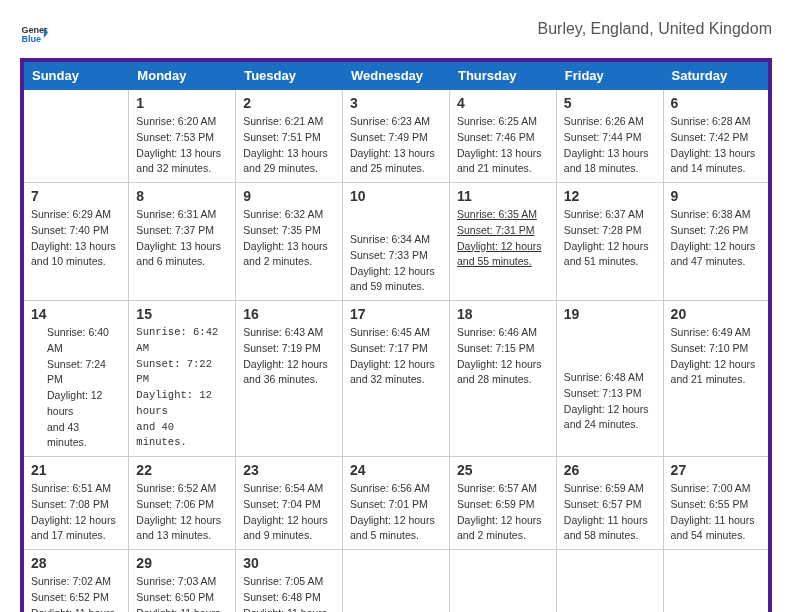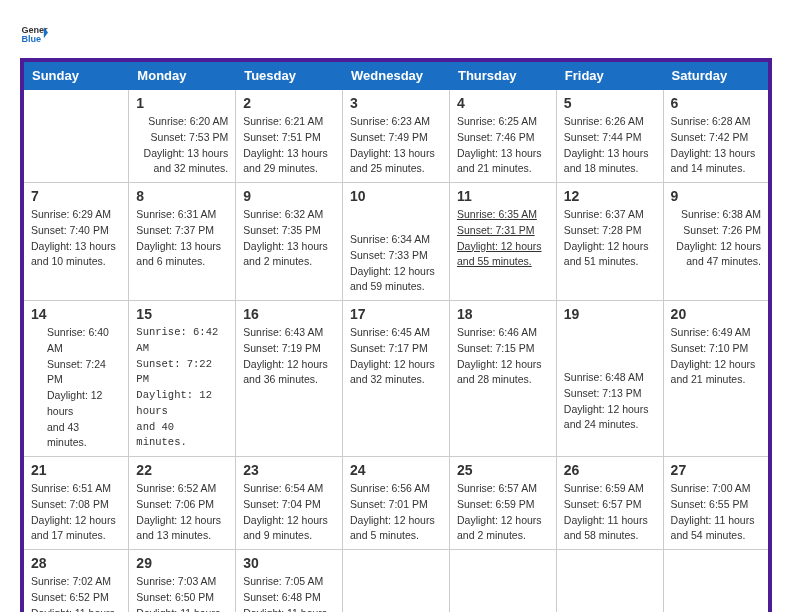--- a/index.html
+++ b/index.html
@@ -80,41 +80,42 @@
 
 <div class="header-area">
   <div class="logo">
     <svg class="logo-icon" viewBox="0 0 40 40" xmlns="http://www.w3.org/2000/svg">
       <text x="2" y="18" font-size="13" font-weight="bold" fill="#333" font-family="Arial">General</text>
       <text x="2" y="32" font-size="13" font-weight="bold" fill="#1a6fc4" font-family="Arial">Blue</text>
       <polygon points="34,10 40,18 34,26" fill="#1a6fc4"></polygon>
     </svg>
   </div>
   <div class="title-area">
+    <div class="location-subtitle">Burley, England, United Kingdom</div>
   </div>
 </div>
 
 <table class="calendar-table">
   <thead>
     <tr>
     <th>Sunday</th>
         <th>Monday</th>
         <th>Tuesday</th>
         <th>Wednesday</th>
         <th>Thursday</th>
         <th>Friday</th>
         <th>Saturday</th>
       </tr>
   </thead>
   <tbody id="calendar-body">
   <tr>
         <td class="empty-cell"></td>
         <td>
           <span class="day-number">1</span>
-          <div class="day-info" style="white-space: pre-line; text-align: right;">Sunrise: 6:20 AM
+          <div class="day-info" style="white-space: pre-line;">Sunrise: 6:20 AM
 Sunset: 7:53 PM
 Daylight: 13 hours
 and 32 minutes.</div>
         </td>
         <td>
           <span class="day-number">2</span>
           <div class="day-info" style="white-space: pre-line;">Sunrise: 6:21 AM
 Sunset: 7:51 PM
 Daylight: 13 hours
 and 29 minutes.</div>
@@ -186,21 +187,21 @@
         </td>
         <td>
           <span class="day-number">12</span>
           <div class="day-info" style="white-space: pre-line;">Sunrise: 6:37 AM
 Sunset: 7:28 PM
 Daylight: 12 hours
 and 51 minutes.</div>
         </td>
         <td>
           <span class="day-number">9</span>
-          <div class="day-info" style="white-space: pre-line; text-align: right;">Sunrise: 6:38 AM
+          <div class="day-info" style="white-space: pre-line;">Sunrise: 6:38 AM
 Sunset: 7:26 PM
 Daylight: 12 hours
 and 47 minutes.</div>
         </td>
       </tr>
       <tr>
         <td>
           <span class="day-number">14</span>
           <div class="day-info" style="white-space: pre-line; margin-left: 16px;">Sunrise: 6:40 AM
 Sunset: 7:24 PM

